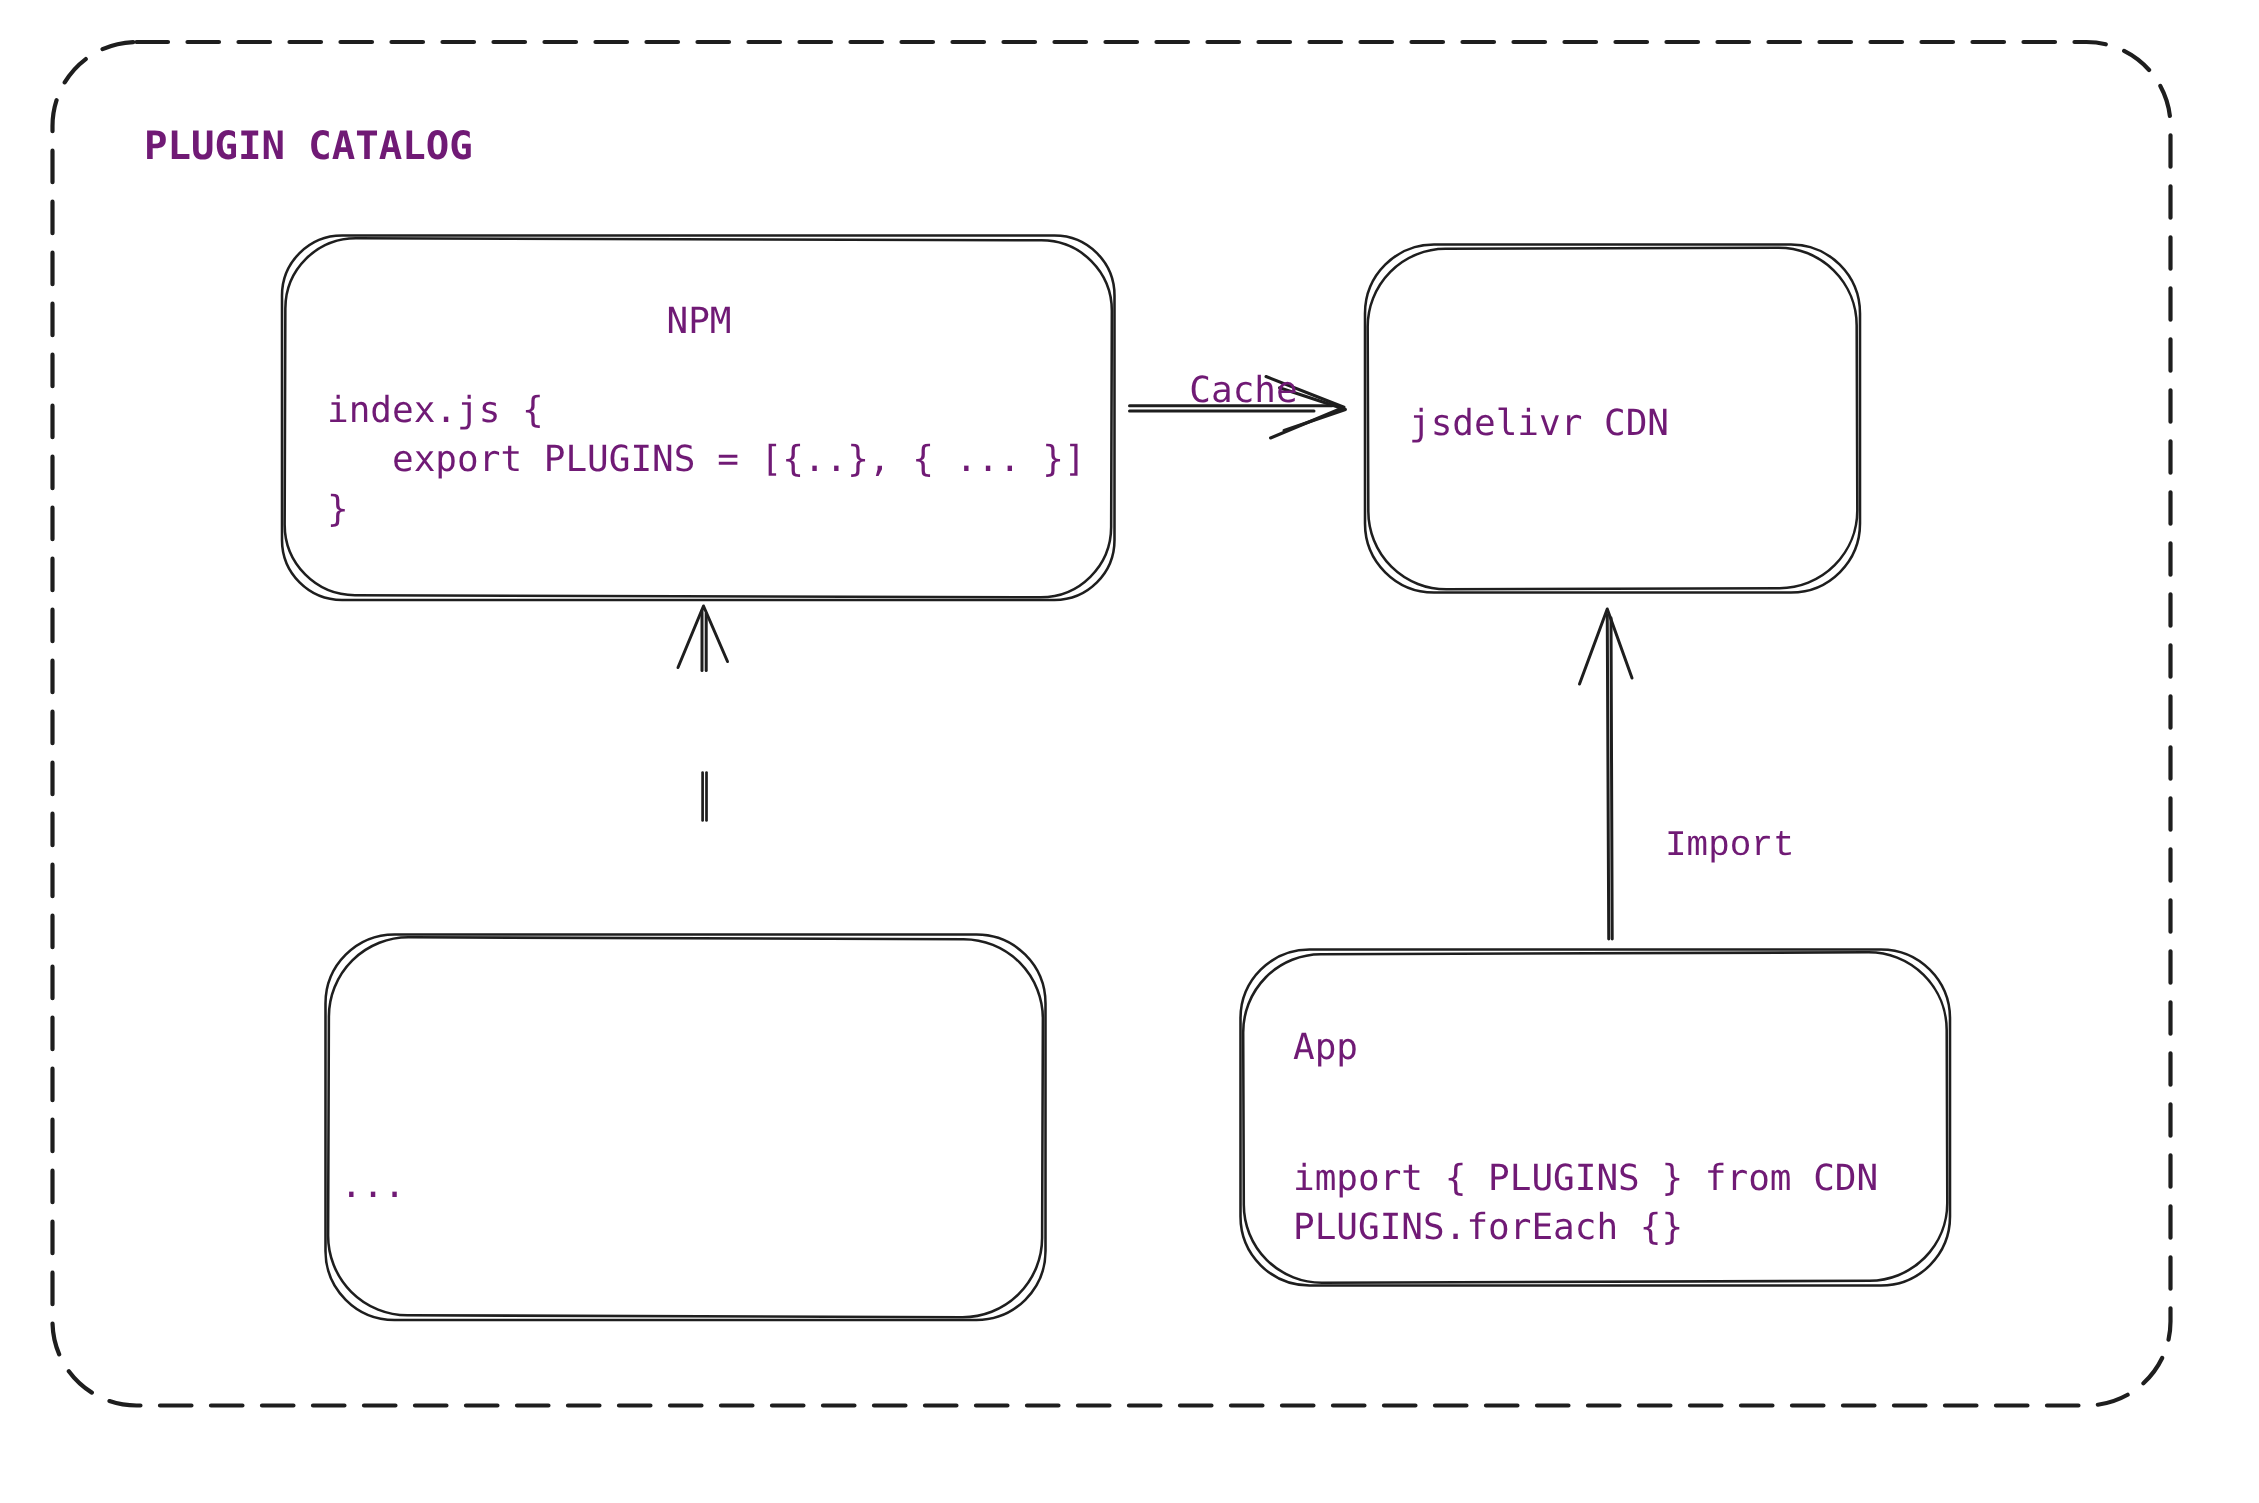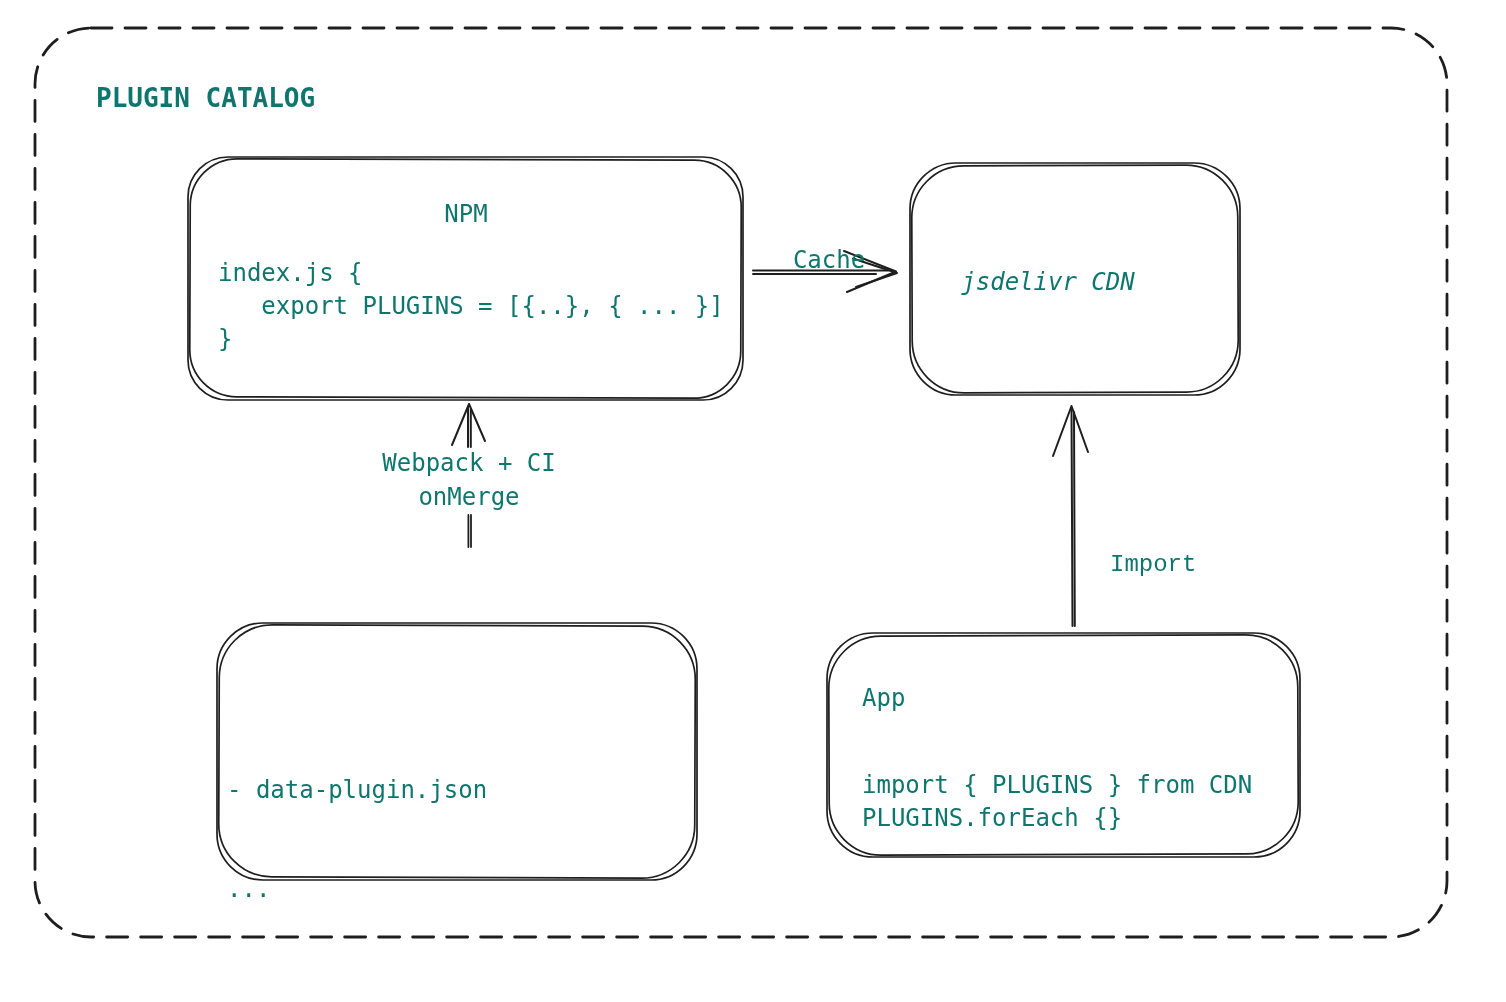--- a/index.html
+++ b/index.html
@@ -21,21 +21,21 @@
     left: 0;
     top: 0;
     width: 1506px;
     height: 1002px;
   }
   .txt {
     position: absolute;
     white-space: pre;
     font-size: 24px;
     line-height: 33px;
-    color: #0f766e;
+    color: #701a75;
   }
   .diagram-title {
     left: 96px;
     top: 82px;
     font-size: 26px;
     font-weight: bold;
   }
   .npm-title {
     left: 466px;
     top: 198px;
@@ -45,24 +45,23 @@
     left: 218px;
     top: 257px;
   }
   .cache-label {
     left: 829px;
     top: 202px;
     transform: translateX(-50%);
     margin-top: 42px;
   }
   .cdn-label {
-    left: 1048px;
+    left: 1026px;
     top: 266px;
     transform: translateX(-50%);
-    font-style: italic;
   }
   .build-label {
     left: 469px;
     top: 446px;
     transform: translateX(-50%);
     text-align: center;
     line-height: 34px;
   }
   .repo-title {
     left: 434px;
@@ -151,26 +150,23 @@
 
   <div class="txt npm-title">NPM</div>
   <div class="txt npm-code">index.js {
    export PLUGINS = [{..}, { ... }]
 }</div>
 
   <div class="txt cache-label">Cache</div>
 
   <div class="txt cdn-label">jsdelivr CDN</div>
 
-  <div class="txt build-label">Webpack + CI
-onMerge</div>
 
 
   <div class="txt repo-files">
-    <div>- data-plugin.json</div>
     <div>...</div>
   </div>
 
   <div class="txt import-label">Import</div>
 
   <div class="txt app-title">App</div>
   <div class="txt app-code-1">import { PLUGINS } from CDN</div>
   <div class="txt app-code-2">PLUGINS.forEach {}</div>
 
 </div>

